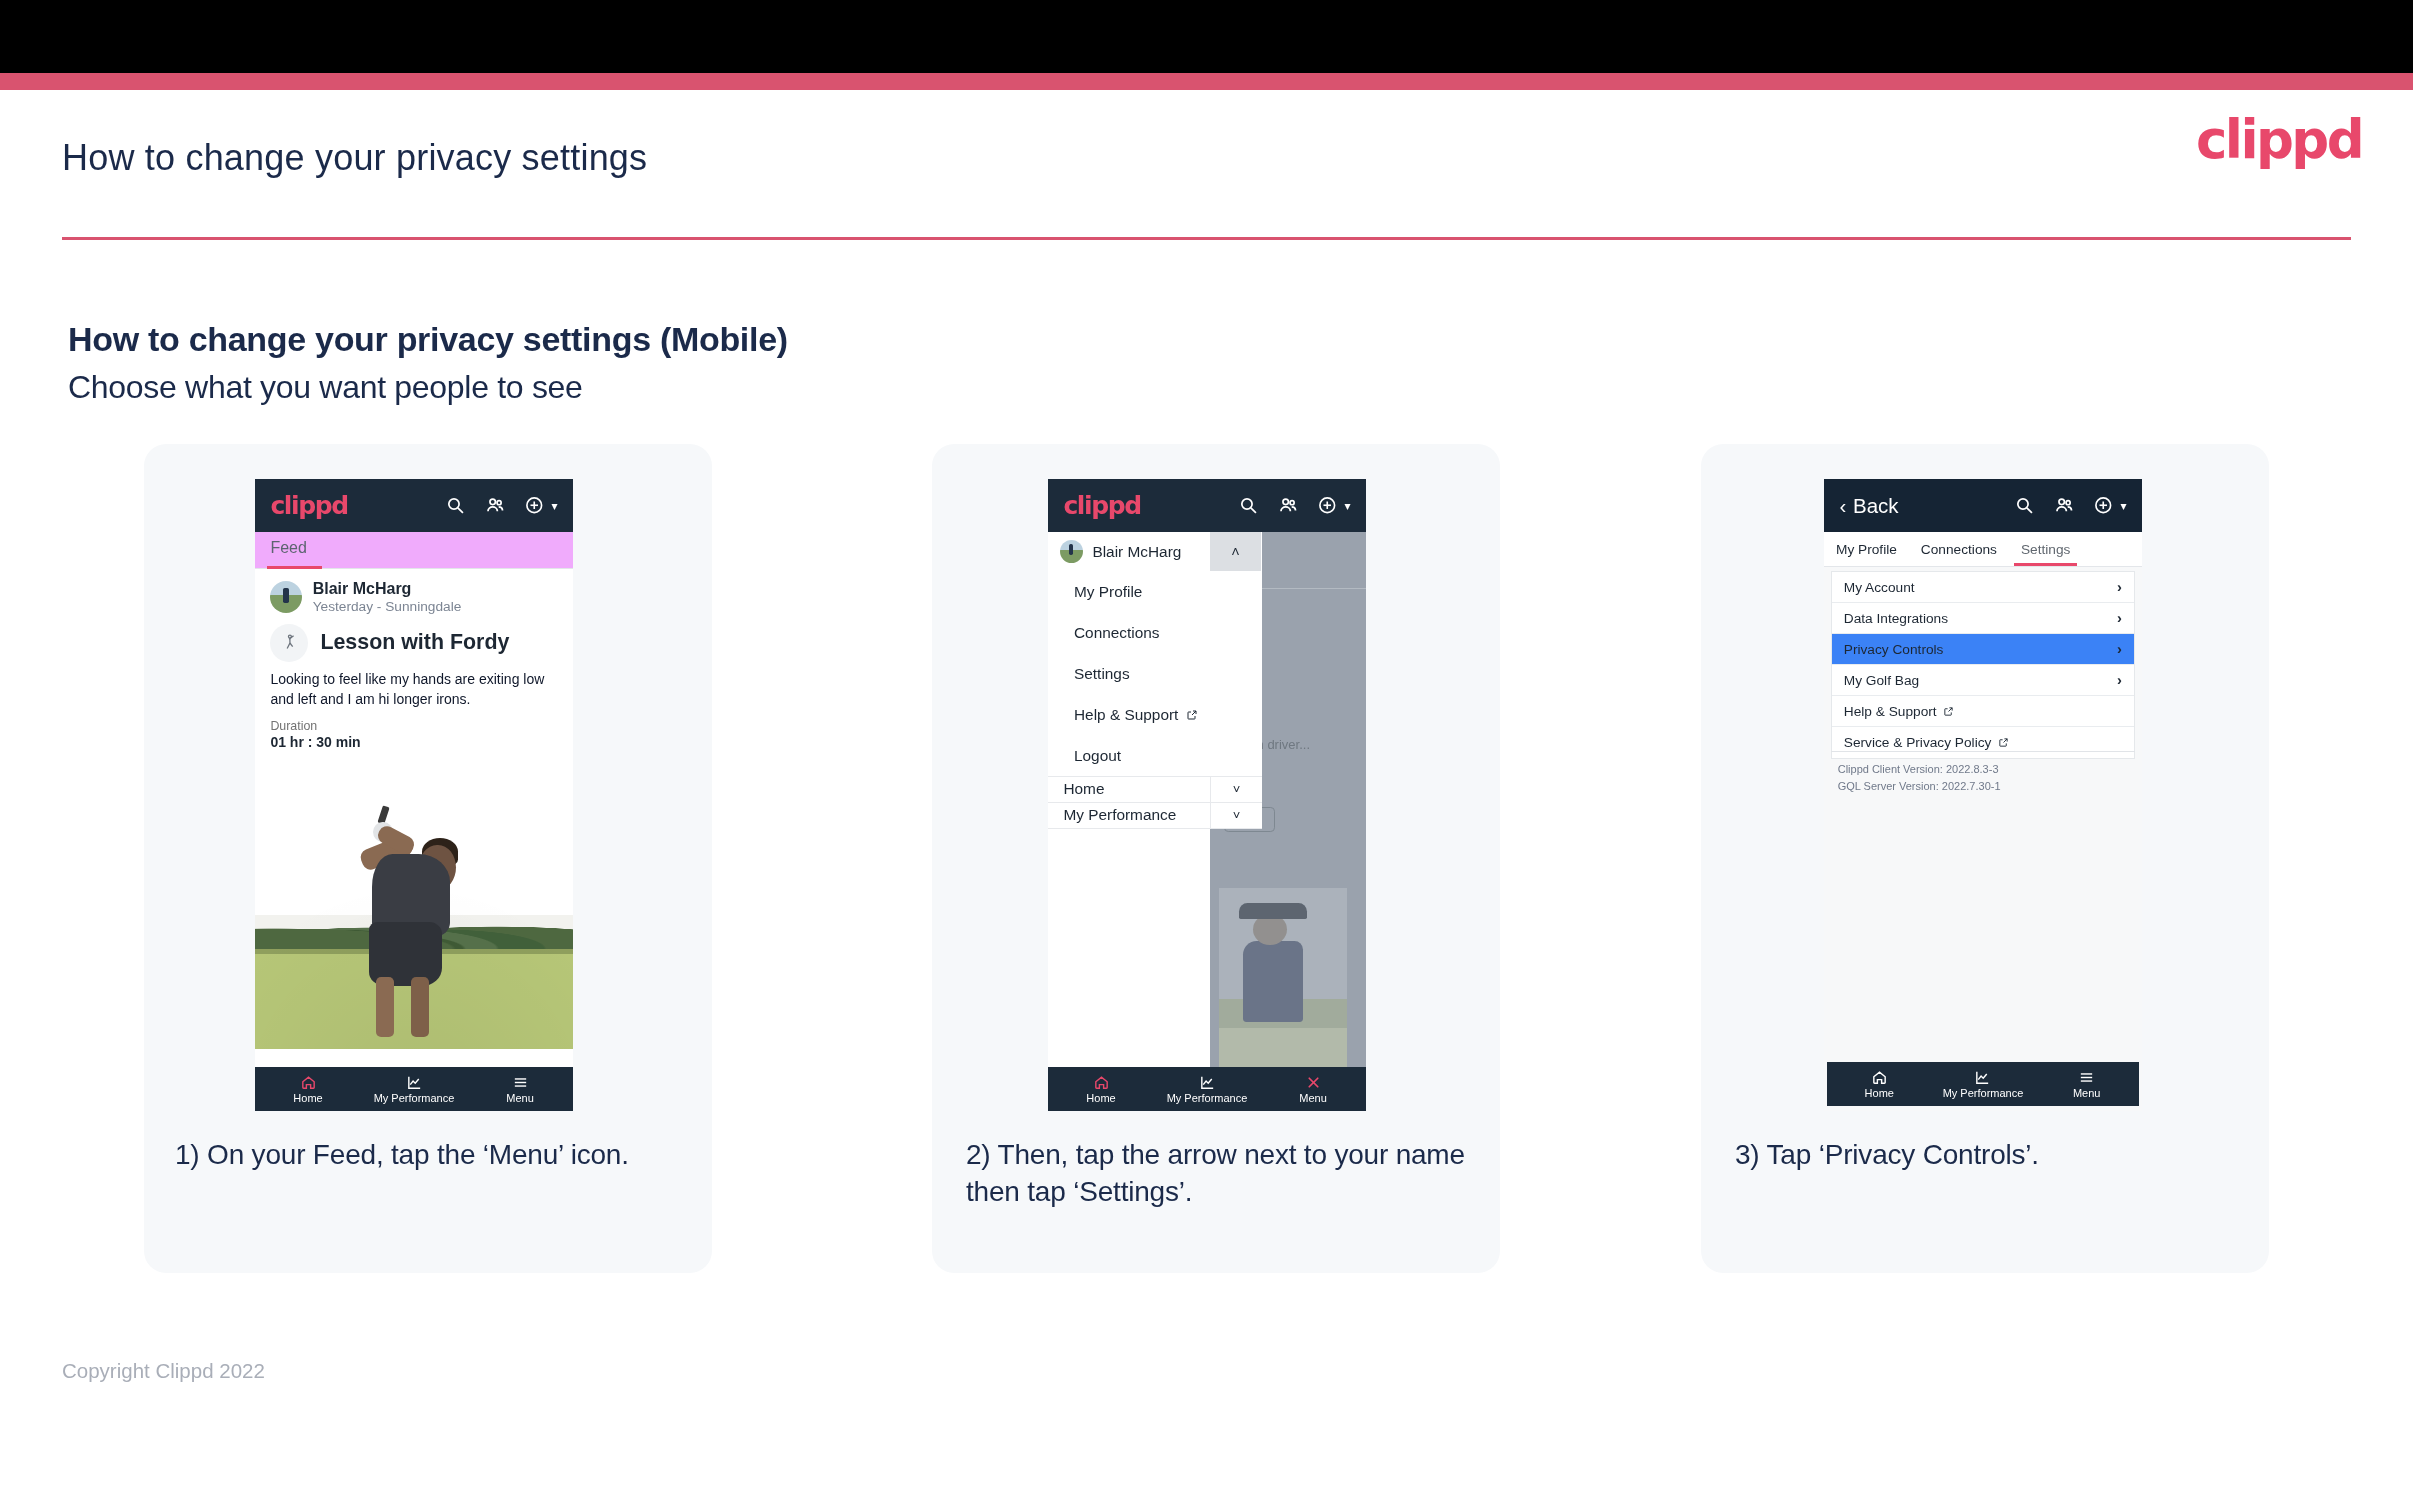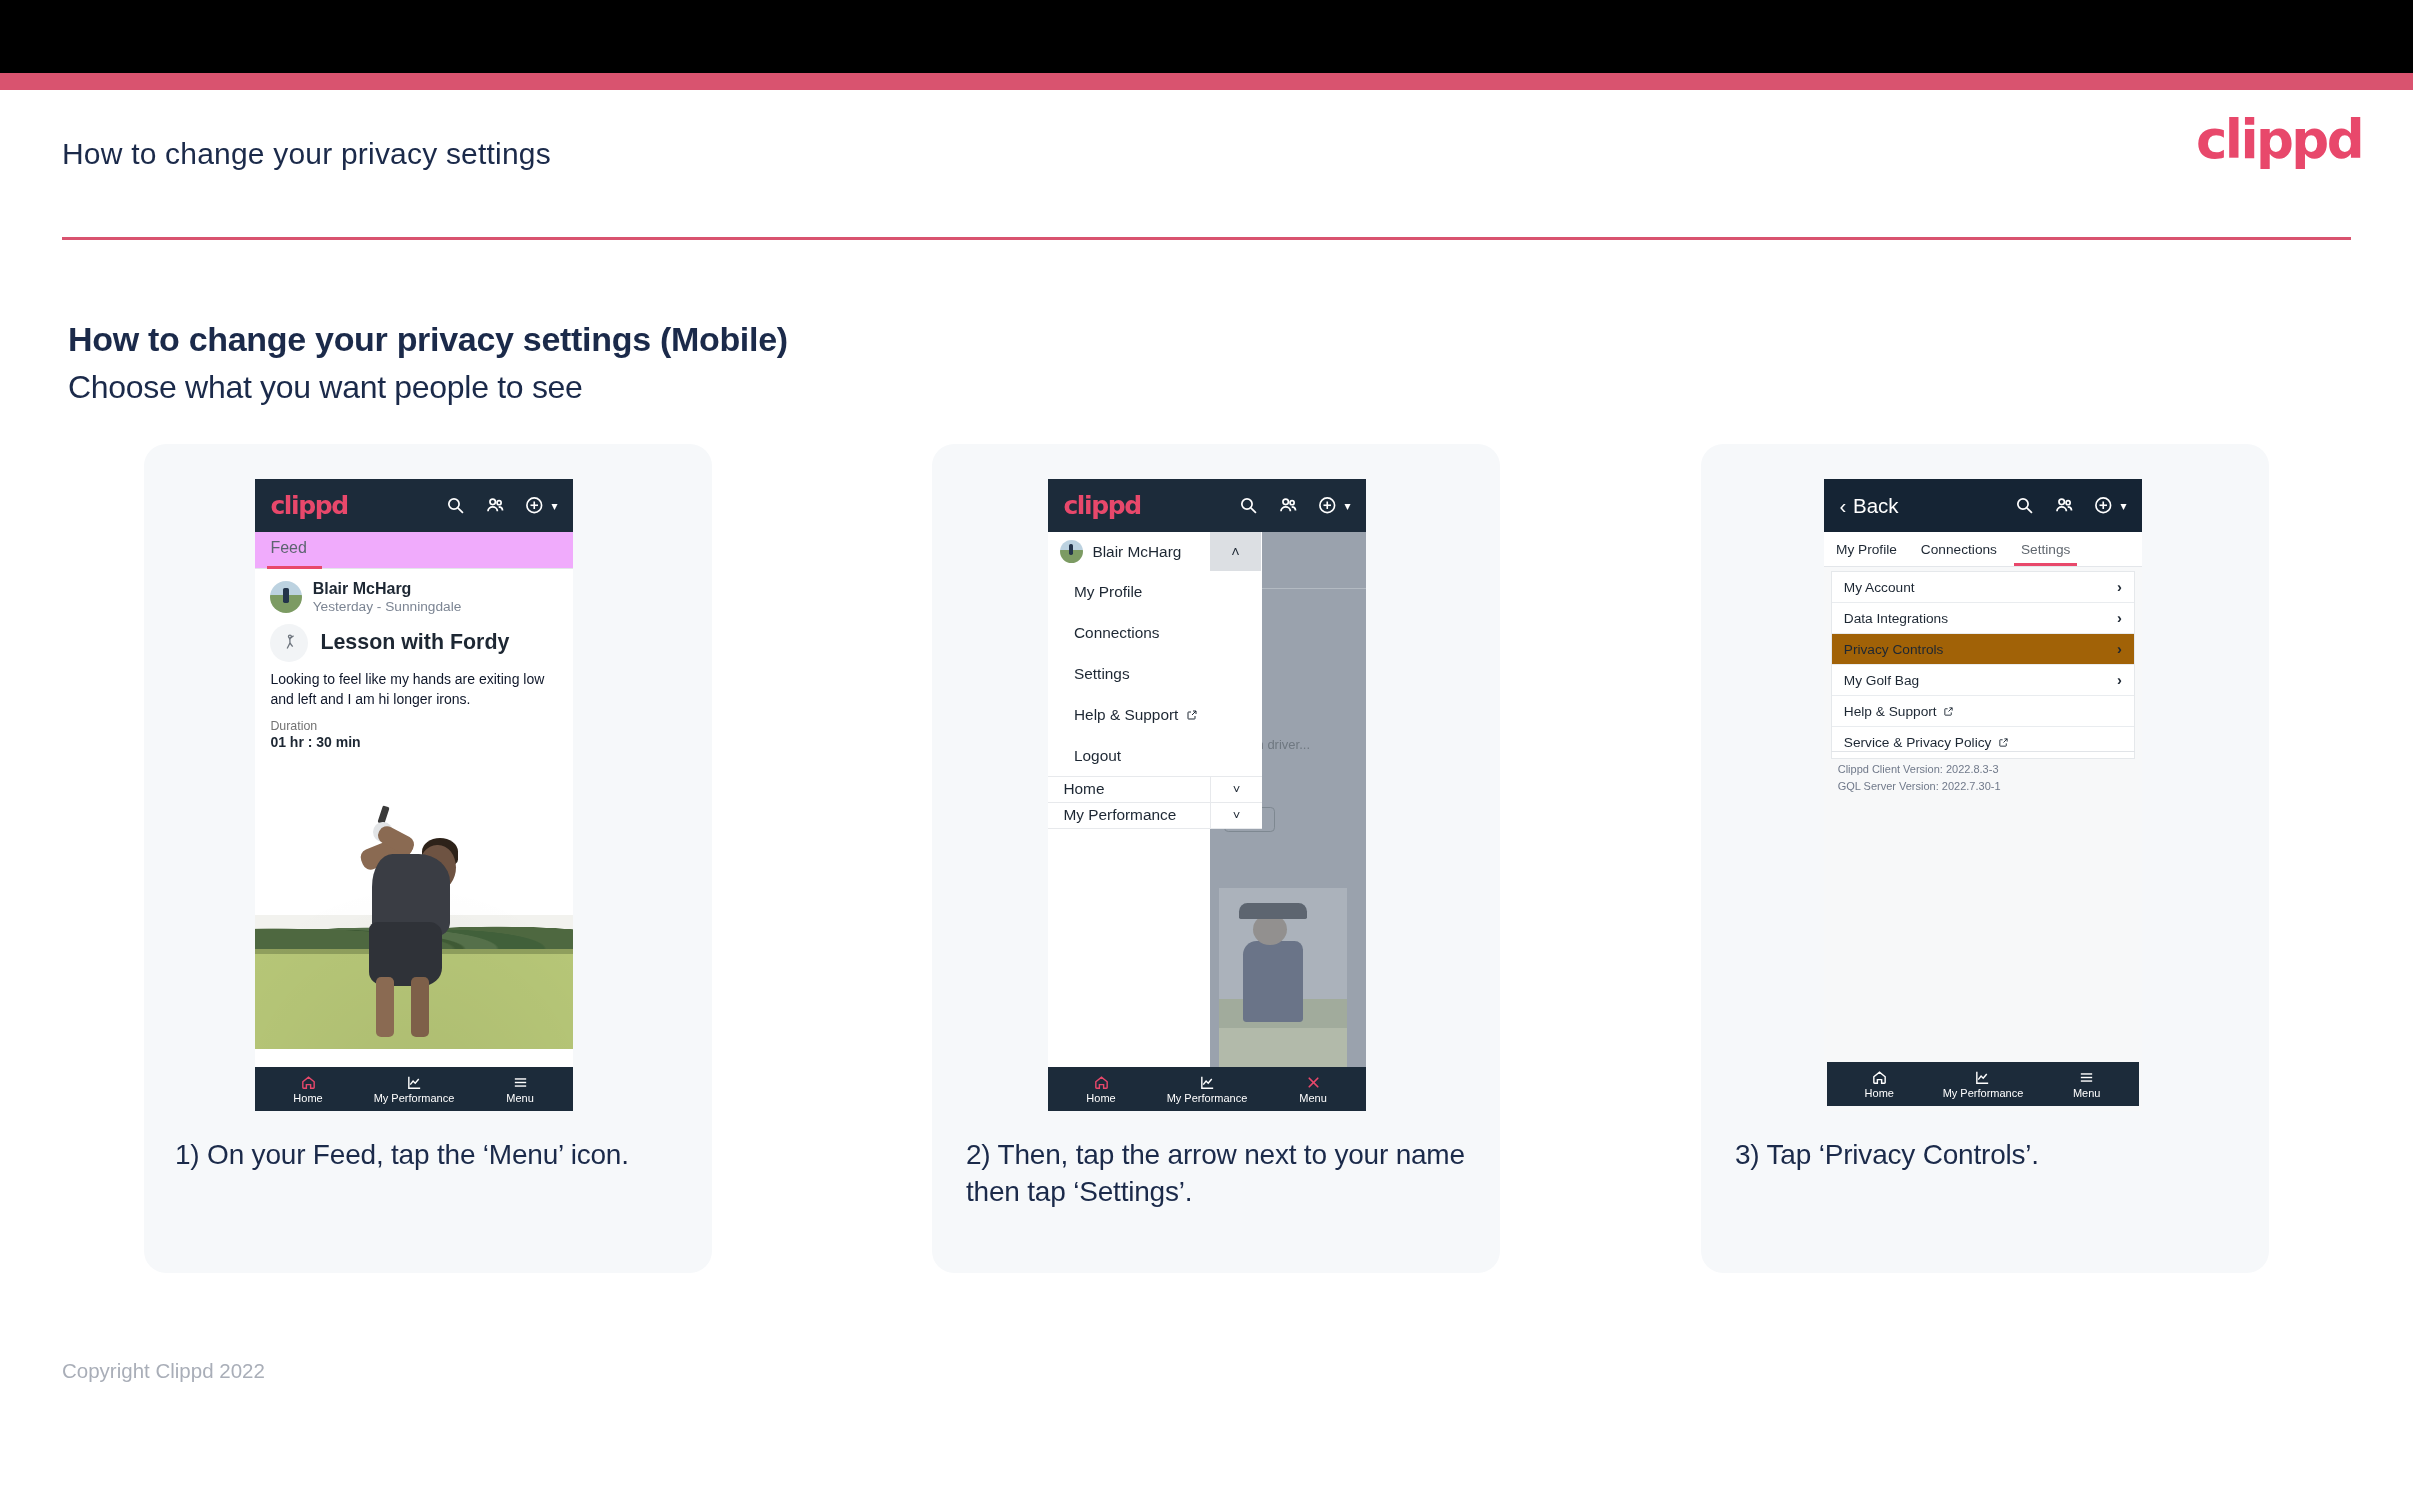--- a/index.html
+++ b/index.html
@@ -9,21 +9,21 @@
     font-family:"Liberation Sans", sans-serif;
     overflow:hidden;
     position:relative;
   }
   .top-black{position:absolute;left:0;top:0;width:2413px;height:73px;background:#000000;}
   .top-pink{position:absolute;left:0;top:73px;width:2413px;height:17px;background:#d9536f;}
 
   .hdr{position:absolute;left:0;top:90px;width:2413px;height:150px;}
   .hdr-title{
     position:absolute;left:62px;top:47px;
-    font-size:30px;color:#1b2a4a;font-weight:400;letter-spacing:0.2px;
+    font-size:36px;color:#1b2a4a;font-weight:400;letter-spacing:0.2px;
   }
   .hdr-logo{
     position:absolute;right:51px;top:19px;
     font-size:53px;font-weight:800;color:#e8486b;
     letter-spacing:-2.6px;font-family:"DejaVu Sans", sans-serif;
   }
   .hdr-rule{position:absolute;left:62px;top:147px;width:2289px;height:2.6px;background:#d9536f;}
 
   .main-title{
     position:absolute;left:68px;top:320px;
@@ -185,21 +185,21 @@
   .p3tabs{position:absolute;left:0;top:53px;width:100%;height:34px;display:flex;align-items:center;background:#fff;border-bottom:0.9px solid #e3e6ea;}
   .p3tab{font-size:13.7px;color:#1d2733;padding:0 12px;position:relative;height:100%;display:flex;align-items:center;}
   .p3tab.active{color:#60676f;}
   .p3tab.active:after{content:"";position:absolute;left:5.1px;right:5.1px;bottom:0;height:2.6px;background:#e8486b;}
   .setlist{position:absolute;left:6.8px;top:92px;width:304px;background:#fff;border:0.9px solid #e5e8eb;box-sizing:border-box;}
   .setrow{
     height:31px;display:flex;align-items:center;padding:0 12px;
     border-bottom:0.9px solid #e9ecef;font-size:13.7px;color:#1d2733;box-sizing:border-box;
   }
   .setrow:last-child{border-bottom:none;}
-  .setrow.sel{background:#a16207;}
+  .setrow.sel{background:#3b82f6;}
   .setrow .rchev{margin-left:auto;font-size:14.5px;font-weight:700;color:#1d2733;}
   .setrow .ext svg{width:11px;height:11px;display:block;}
   .setrow .ext{margin-left:6.8px;}
   .vers{position:absolute;left:13.7px;top:282px;font-size:11px;color:#70798a;line-height:1.5;}
   .vers-sep{position:absolute;left:6.8px;top:272px;width:304px;height:0.9px;background:#e1e4e8;}
   .p3body{position:absolute;left:0;top:0;width:100%;height:100%;background:#f7f8f9;}
 </style>
 </head>
 <body>
 

